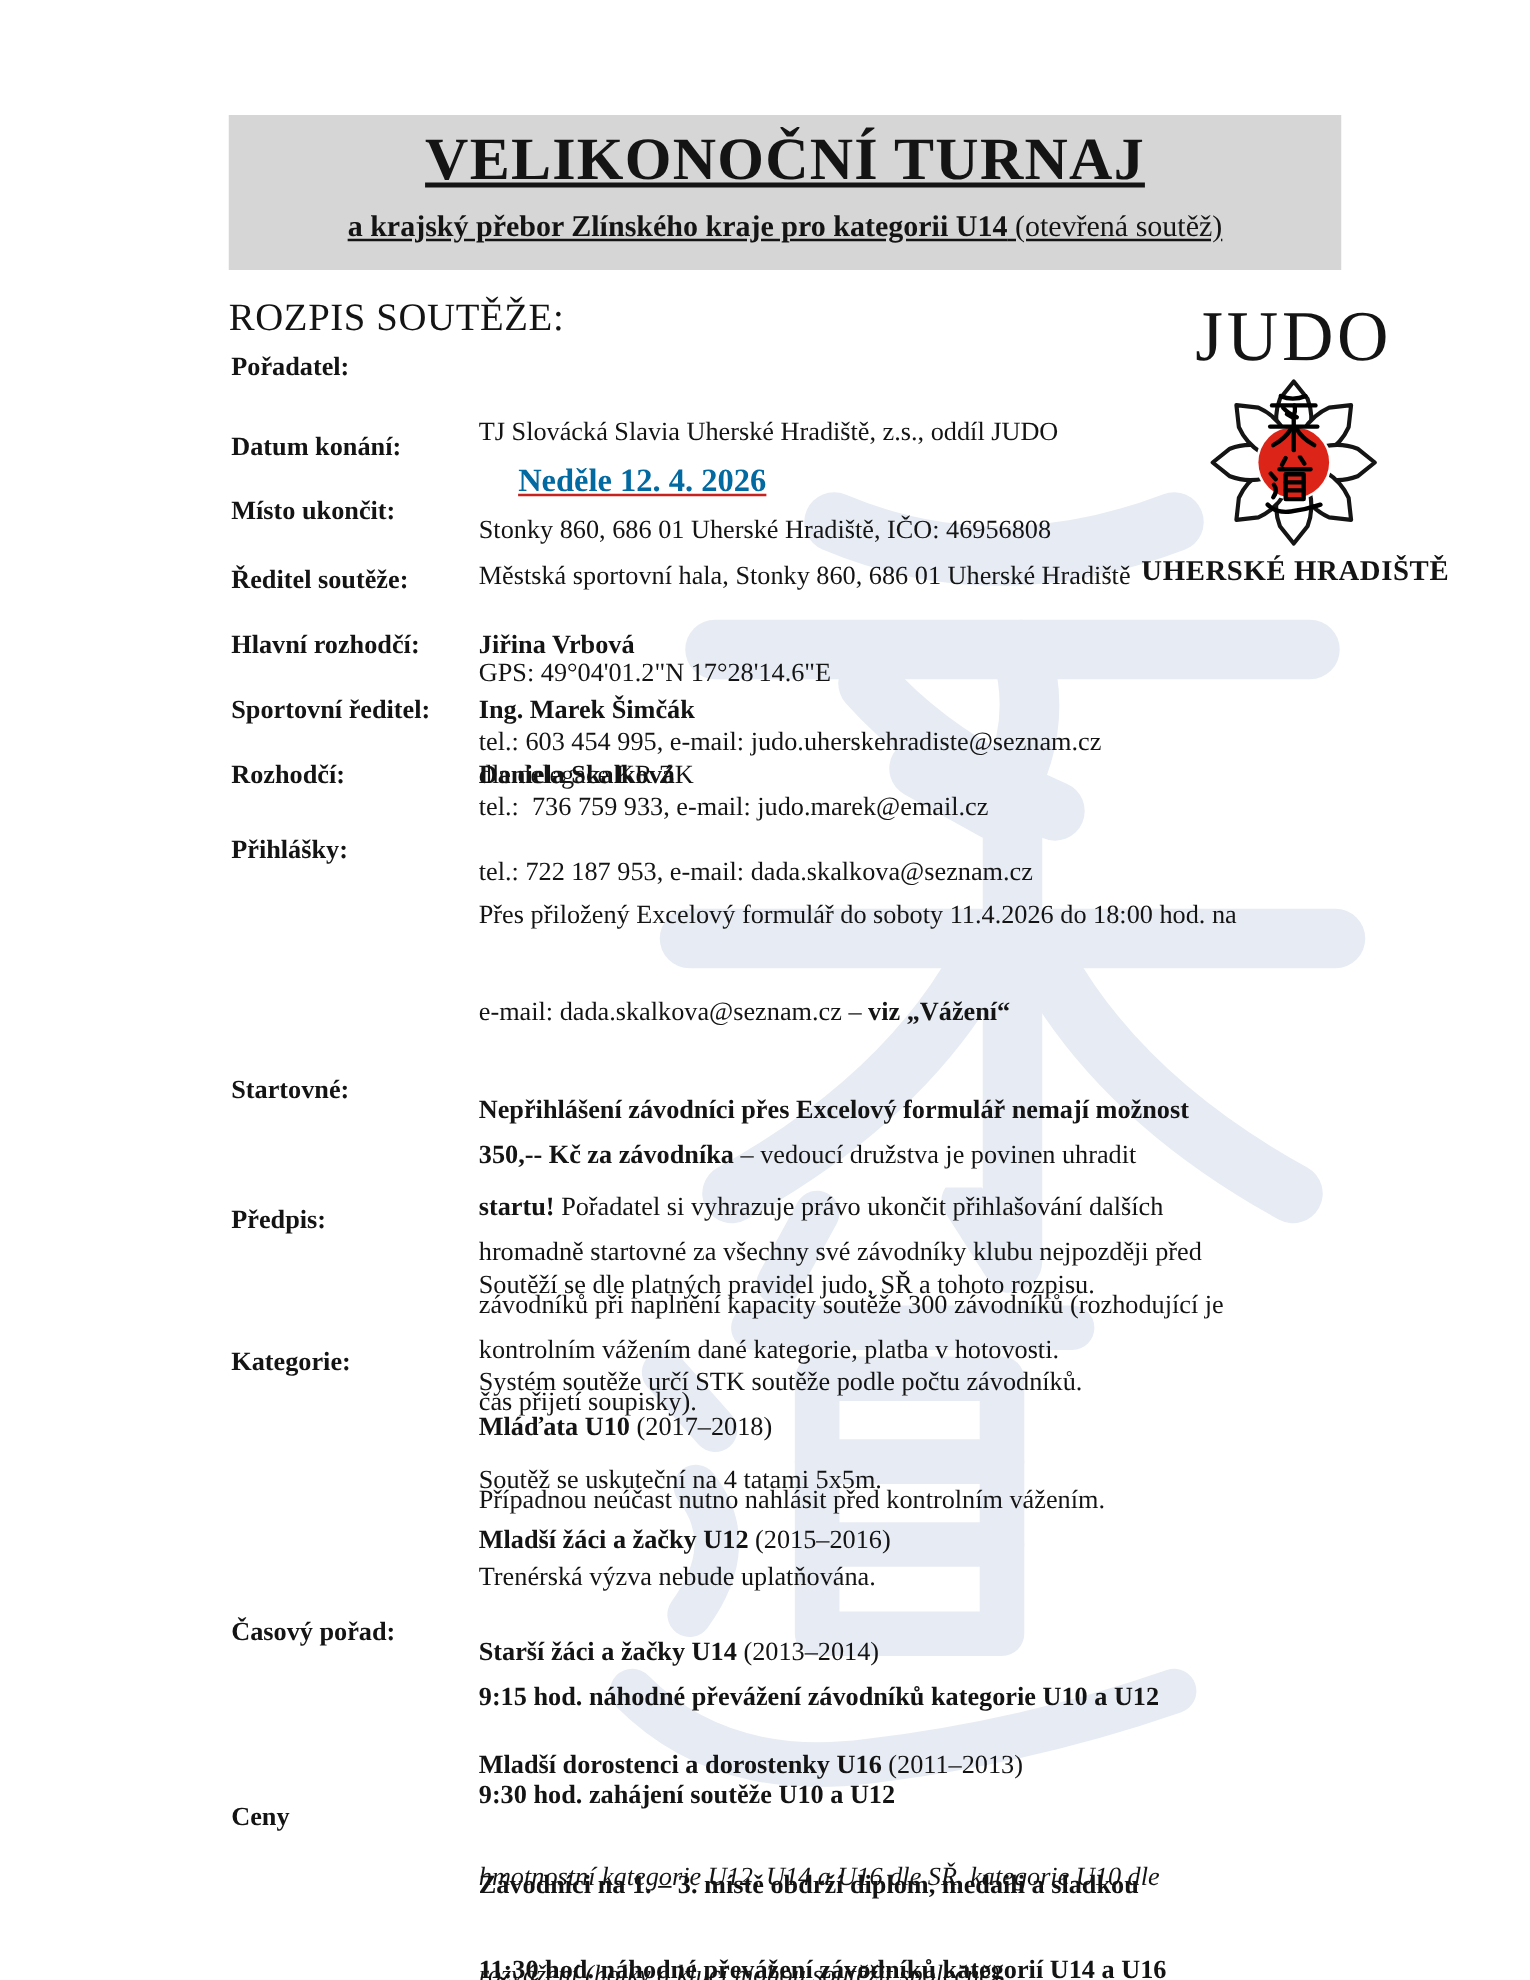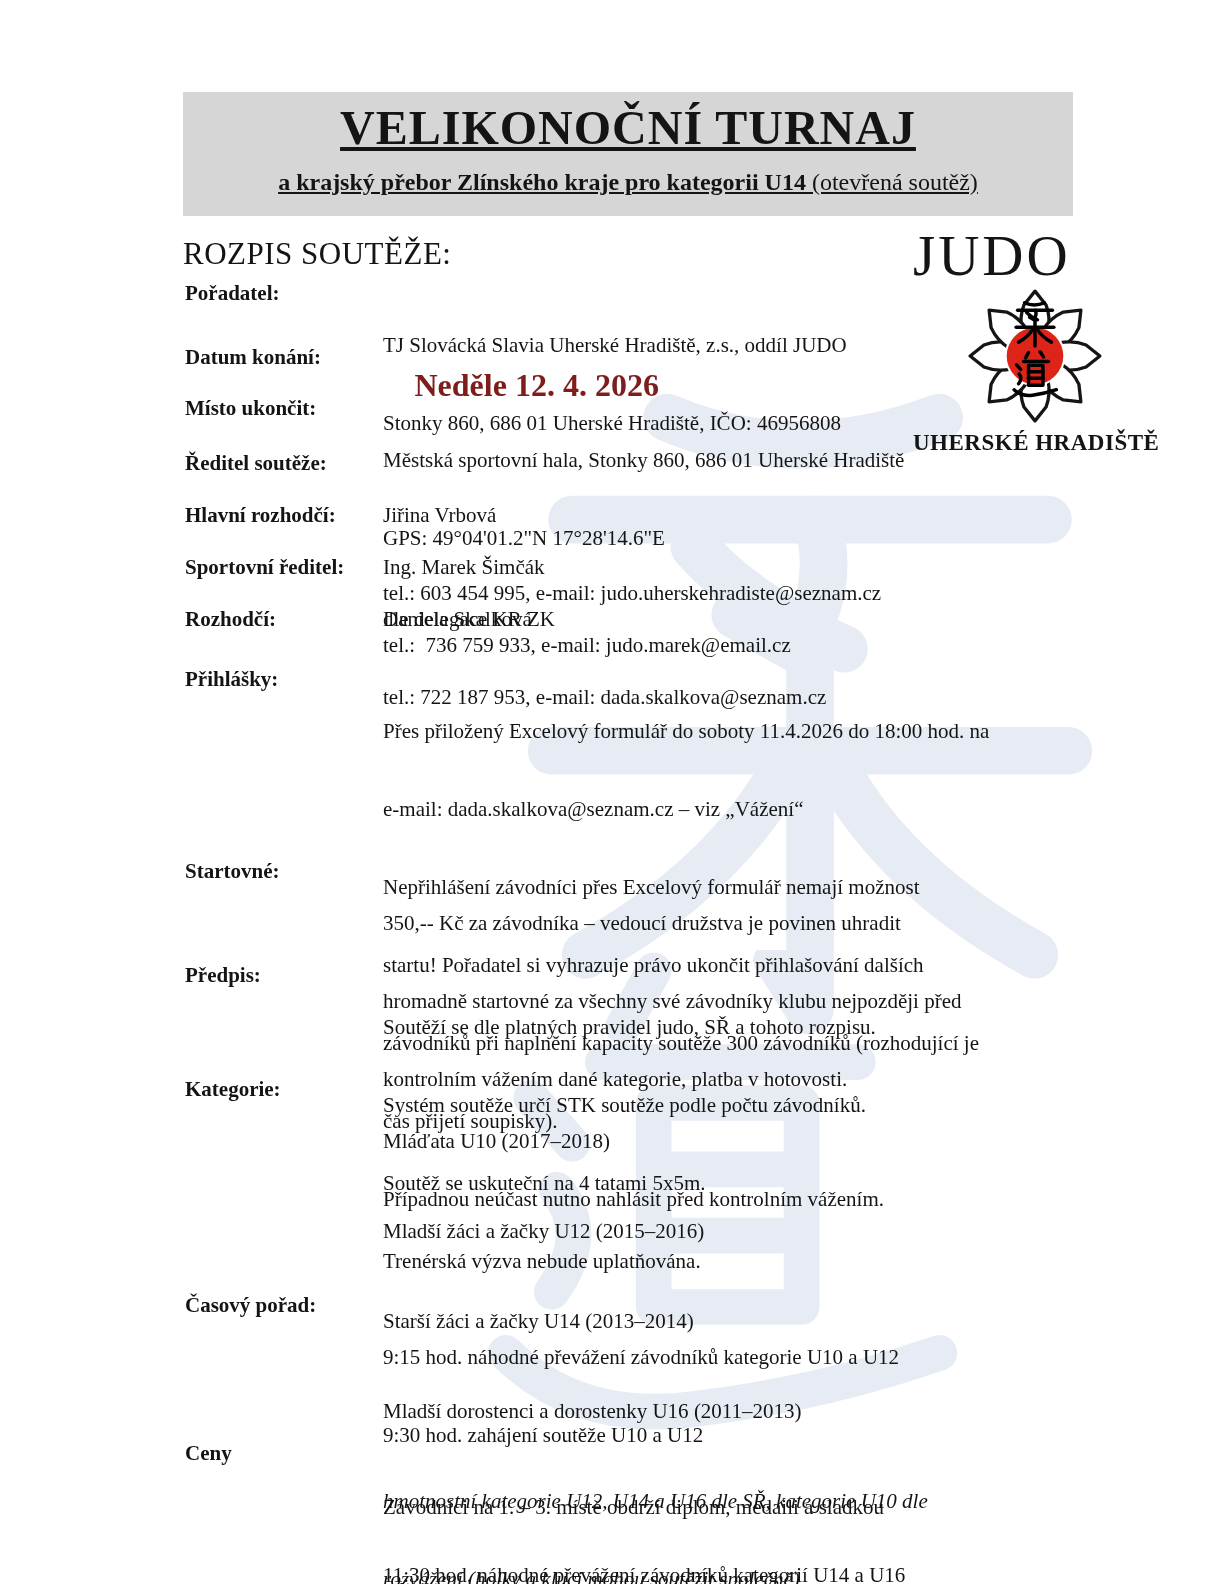--- a/index.html
+++ b/index.html
@@ -20,34 +20,34 @@
     margin-top:10px;font-size:48px;font-weight:bold;letter-spacing:1px;
     text-decoration:underline;display:inline-block;line-height:1.1;
   }
   .doc-subtitle{margin-top:14px;font-size:24px;text-decoration:underline;line-height:1.15;}
   .doc-subtitle .b{font-weight:bold;}
   .rozpis{
     position:absolute;left:183px;top:236px;width:890px;z-index:1;
     text-align:left;font-size:31px;letter-spacing:0.5px;
   }
   
-  .logo{position:absolute;left:913px;top:228px;width:244px;z-index:1;}
+  .logo{position:absolute;left:913px;top:242px;width:244px;z-index:1;text-align:center;}
   .logo-judo{font-size:57px;line-height:0.98;letter-spacing:3px;}
   .flower{display:block;margin:3px auto 0 auto;}
   .logo-kanji{stroke:#000000;stroke-width:7;fill:none;}
   .logo-city{margin-top:5px;font-size:23px;font-weight:bold;white-space:nowrap;letter-spacing:0.5px;}
   
   .row{position:absolute;left:185px;width:888px;z-index:1;font-size:21px;line-height:26px;}
   .lbl{position:absolute;left:0;top:0;font-weight:bold;white-space:nowrap;}
   .val{position:absolute;left:198px;top:0;width:668px;white-space:pre-wrap;}
-  .b{font-weight:normal;}
+  .b{font-weight:bold;}
   .it{font-style:italic;}
   .date-val{
-    font-size:32px;font-weight:bold;color:#7f1d1d;line-height:30px;
-    text-decoration-color:#c5231f;white-space:nowrap;
+    font-size:26px;font-weight:bold;color:#0369a1;line-height:30px;
+    text-decoration:underline;text-decoration-color:#c5231f;white-space:nowrap;
   }
   .cat-item{margin-bottom:12px;}
   .gap10{height:10px;}
   .ceny-line{line-height:31px;}
 </style>
 </head>
 <body>
 
 <svg class="defs-svg" xmlns="http://www.w3.org/2000/svg" aria-hidden="true">
   <defs>

